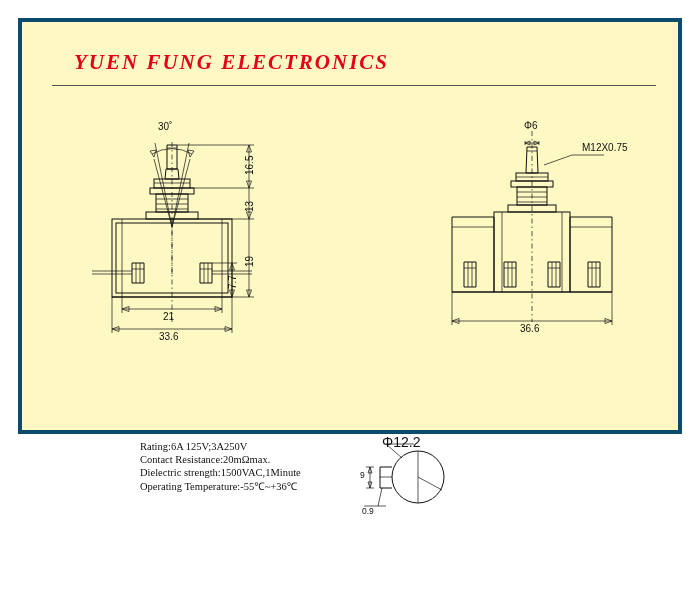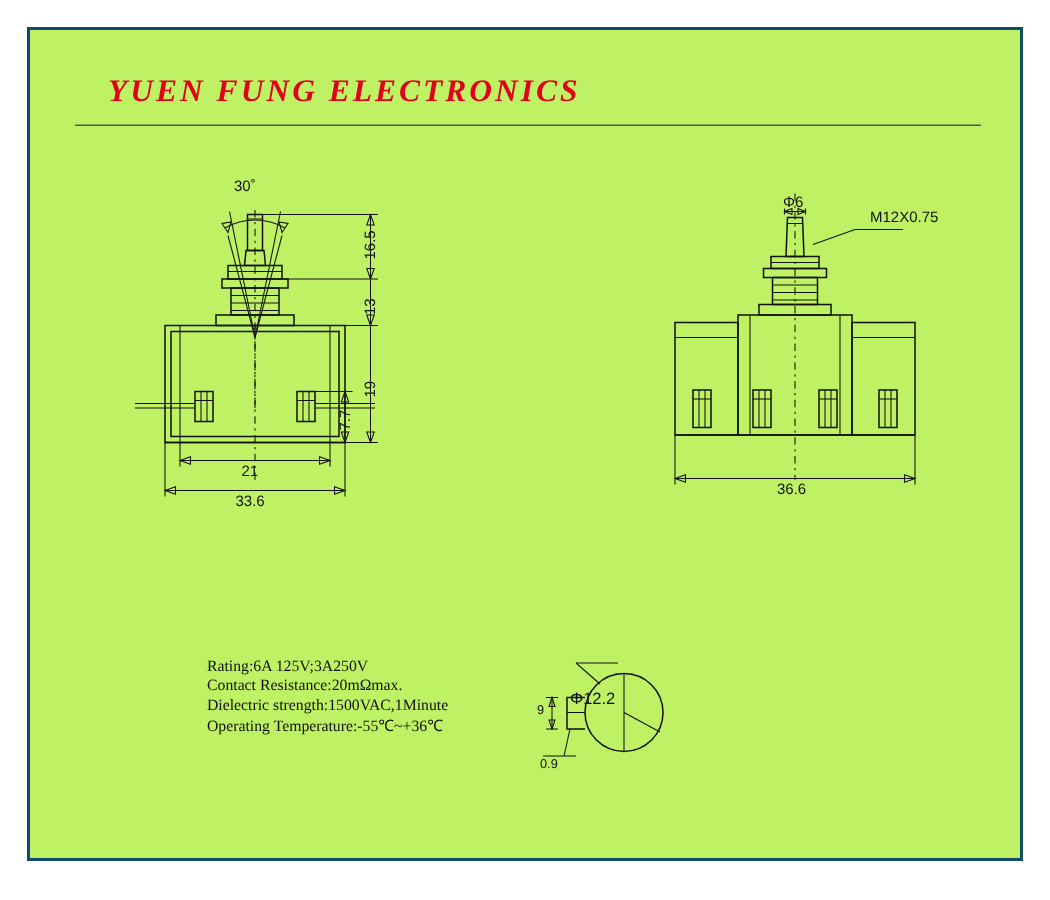--- a/index.html
+++ b/index.html
@@ -11,23 +11,23 @@
     height: 600px;
     background: #ffffff;
     font-family: "Liberation Sans", sans-serif;
     overflow: hidden;
   }
   #sheet {
     position: absolute;
     left: 18px;
     top: 18px;
     width: 664px;
-    height: 556px;
-    background: #bef264;
-    border: 2px solid #0c4a6e;
+    height: 416px;
+    background: #fef9c3;
+    border: 4px solid #0c4a6e;
     box-sizing: border-box;
   }
   #title-bar {
     position: absolute;
     left: 30px;
     top: 22px;
     width: 604px;
     height: 42px;
     border-bottom: 1px solid #555;
     box-sizing: border-box;
@@ -248,21 +248,21 @@
         <path class="thin" d="M164 155 L164 180"></path>
       </g>
 
       <path class="thin" d="M20 185 L20 218"></path>
       <path class="thin" d="M180 185 L180 218"></path>
       <path class="thin" d="M20 214 L180 214"></path>
       <path class="thin" d="M20 214 l7 -2.5 l0 5 z" fill="#111"></path>
       <path class="thin" d="M180 214 l-7 -2.5 l0 5 z" fill="#111"></path>
     </svg>
 
-    <div class="dim-txt" style="left:92px; top:13px;margin-top:12px;">Φ6</div>
+    <div class="dim-txt" style="left:92px; top:13px;">Φ6</div>
     <div class="dim-txt" style="left:130px; top:35px;padding-left:20px;">M12X0.75</div>
     <div class="dim-txt" style="left:88px; top:216px;">36.6</div>
   </div>
 
   <div id="specs">
     <div>Rating:6A 125V;3A250V</div>
     <div>Contact Resistance:20mΩmax.</div>
     <div>Dielectric strength:1500VAC,1Minute</div>
     <div>Operating Temperature:-55℃~+36℃</div>
   </div>
@@ -284,18 +284,18 @@
       <path class="thin" d="M22 45 L14 45"></path>
       <path class="thin" d="M22 66 L14 66"></path>
       <path class="thin" d="M18 45 L18 66"></path>
       <path class="thin" d="M18 45 l-2 6 l4 0 z" fill="#111"></path>
       <path class="thin" d="M18 66 l-2 -6 l4 0 z" fill="#111"></path>
 
       <path class="thin" d="M30 66 L26 84"></path>
       <path class="thin" d="M12 84 L34 84"></path>
     </svg>
 
-    <div class="dim-txt" style="left:30px; top:12px; font-size:11px;margin-top:28px;">Φ12.2</div>
+    <div class="dim-txt" style="left:30px; top:12px; font-size:14px;">Φ12.2</div>
     <div class="dim-txt" style="left:8px; top:48px; font-size:8.5px;">9</div>
     <div class="dim-txt" style="left:10px; top:84px; font-size:8.5px;">0.9</div>
   </div>
 
 </div>
 
 </body></html>

